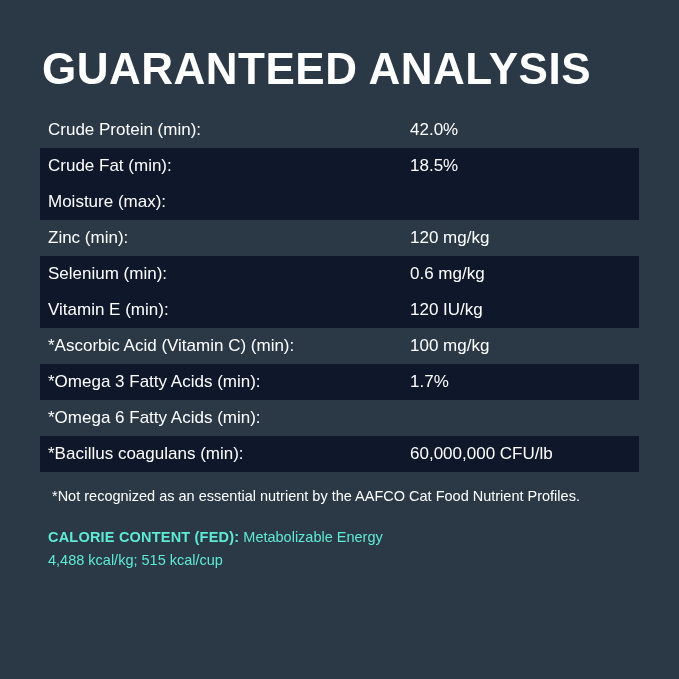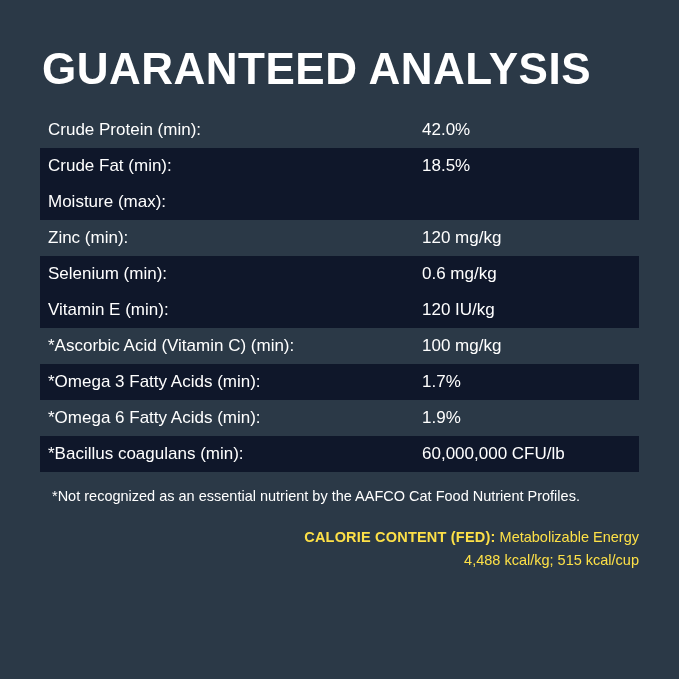--- a/index.html
+++ b/index.html
@@ -34,21 +34,20 @@
   }
   .table {
     width: 599px;
   }
   .row {
     display: flex;
     align-items: center;
     height: 36px;
     box-sizing: border-box;
     padding: 0 6px 0 8px;
-    gap: 12px;
   }
   .row.shaded {
     background: #0f172a;
   }
   .row .nutrient {
     flex: 0 0 362px;
     color: #ffffff;
     font-size: 17px;
     white-space: nowrap;
   }
@@ -60,24 +59,23 @@
   }
   .footnote {
     color: #ffffff;
     font-size: 14.5px;
     margin: 16px 0 0 12px;
   }
   .calorie-block {
     margin: 22px 0 0 8px;
   }
   .calorie-line {
-    color: #fde047;
+    color: #5eead4;
     font-size: 14.5px;
     line-height: 1.55;
-    text-align: right;
   }
   .calorie-line .lead {
     font-weight: bold;
     letter-spacing: 0.2px;
   }
 </style>
 </head>
 <body>
 
 <div class="panel">
@@ -122,21 +120,20 @@
       <span class="value">100 mg/kg</span>
     </div>
 
     <div class="row shaded">
       <span class="nutrient">*Omega 3 Fatty Acids (min):</span>
       <span class="value">1.7%</span>
     </div>
 
     <div class="row">
       <span class="nutrient">*Omega 6 Fatty Acids (min):</span>
-      <span class="value">1.9%</span>
     </div>
 
     <div class="row shaded">
       <span class="nutrient">*Bacillus coagulans (min):</span>
       <span class="value">60,000,000 CFU/lb</span>
     </div>
 
   </div>
 
   <div class="footnote">*Not recognized as an essential nutrient by the AAFCO Cat Food Nutrient Profiles.</div>

